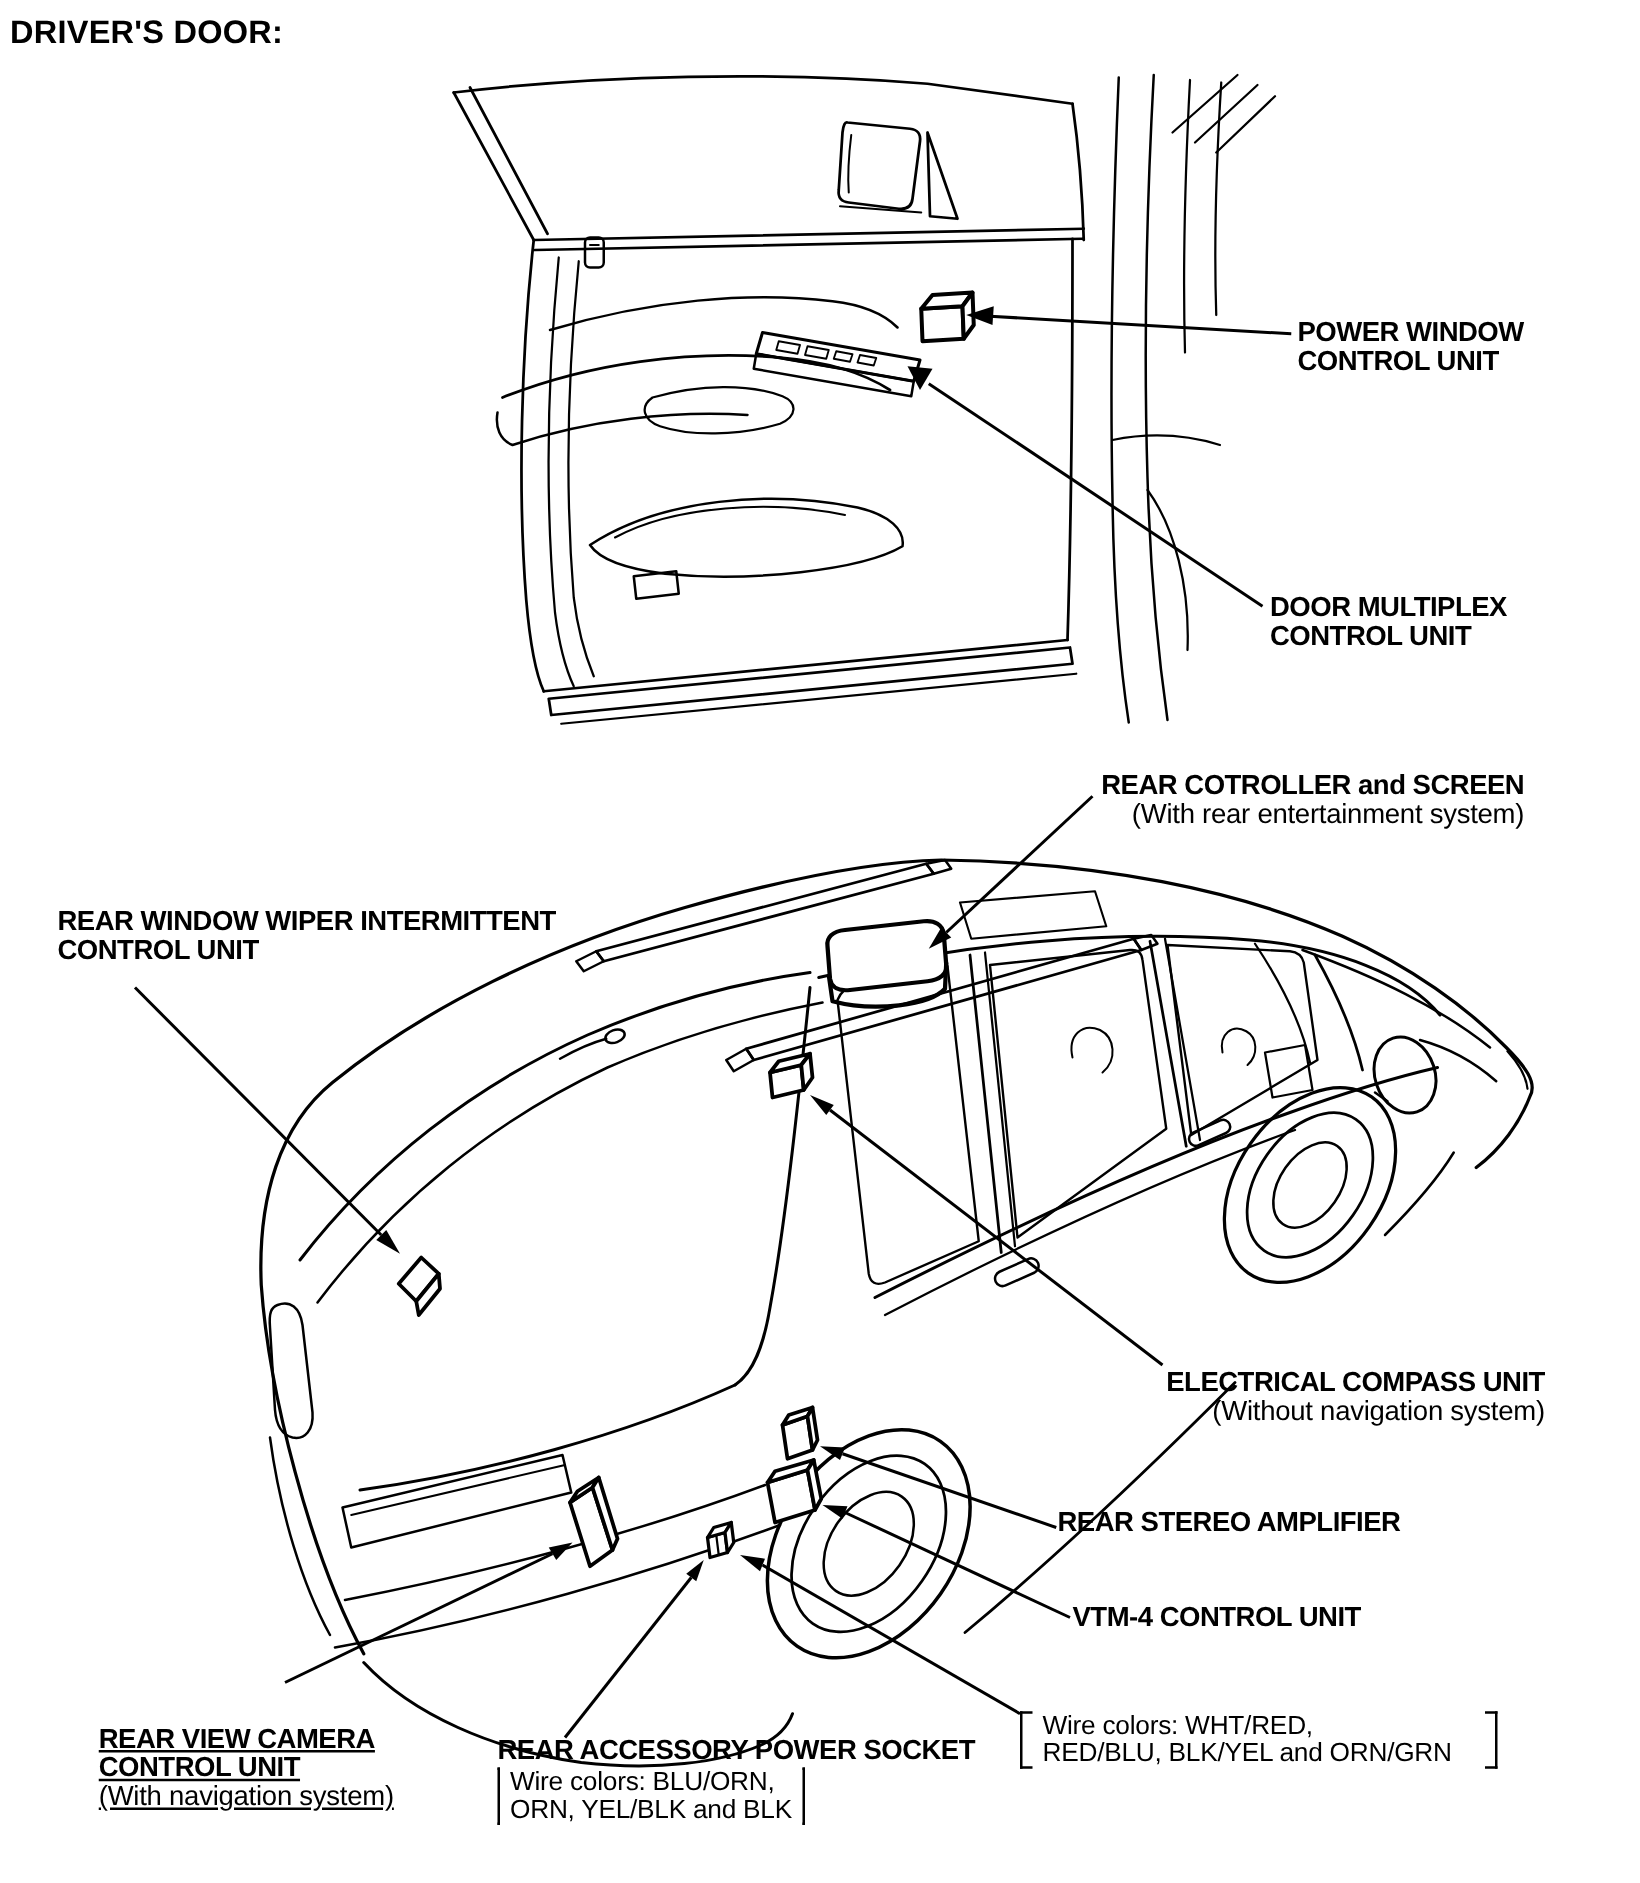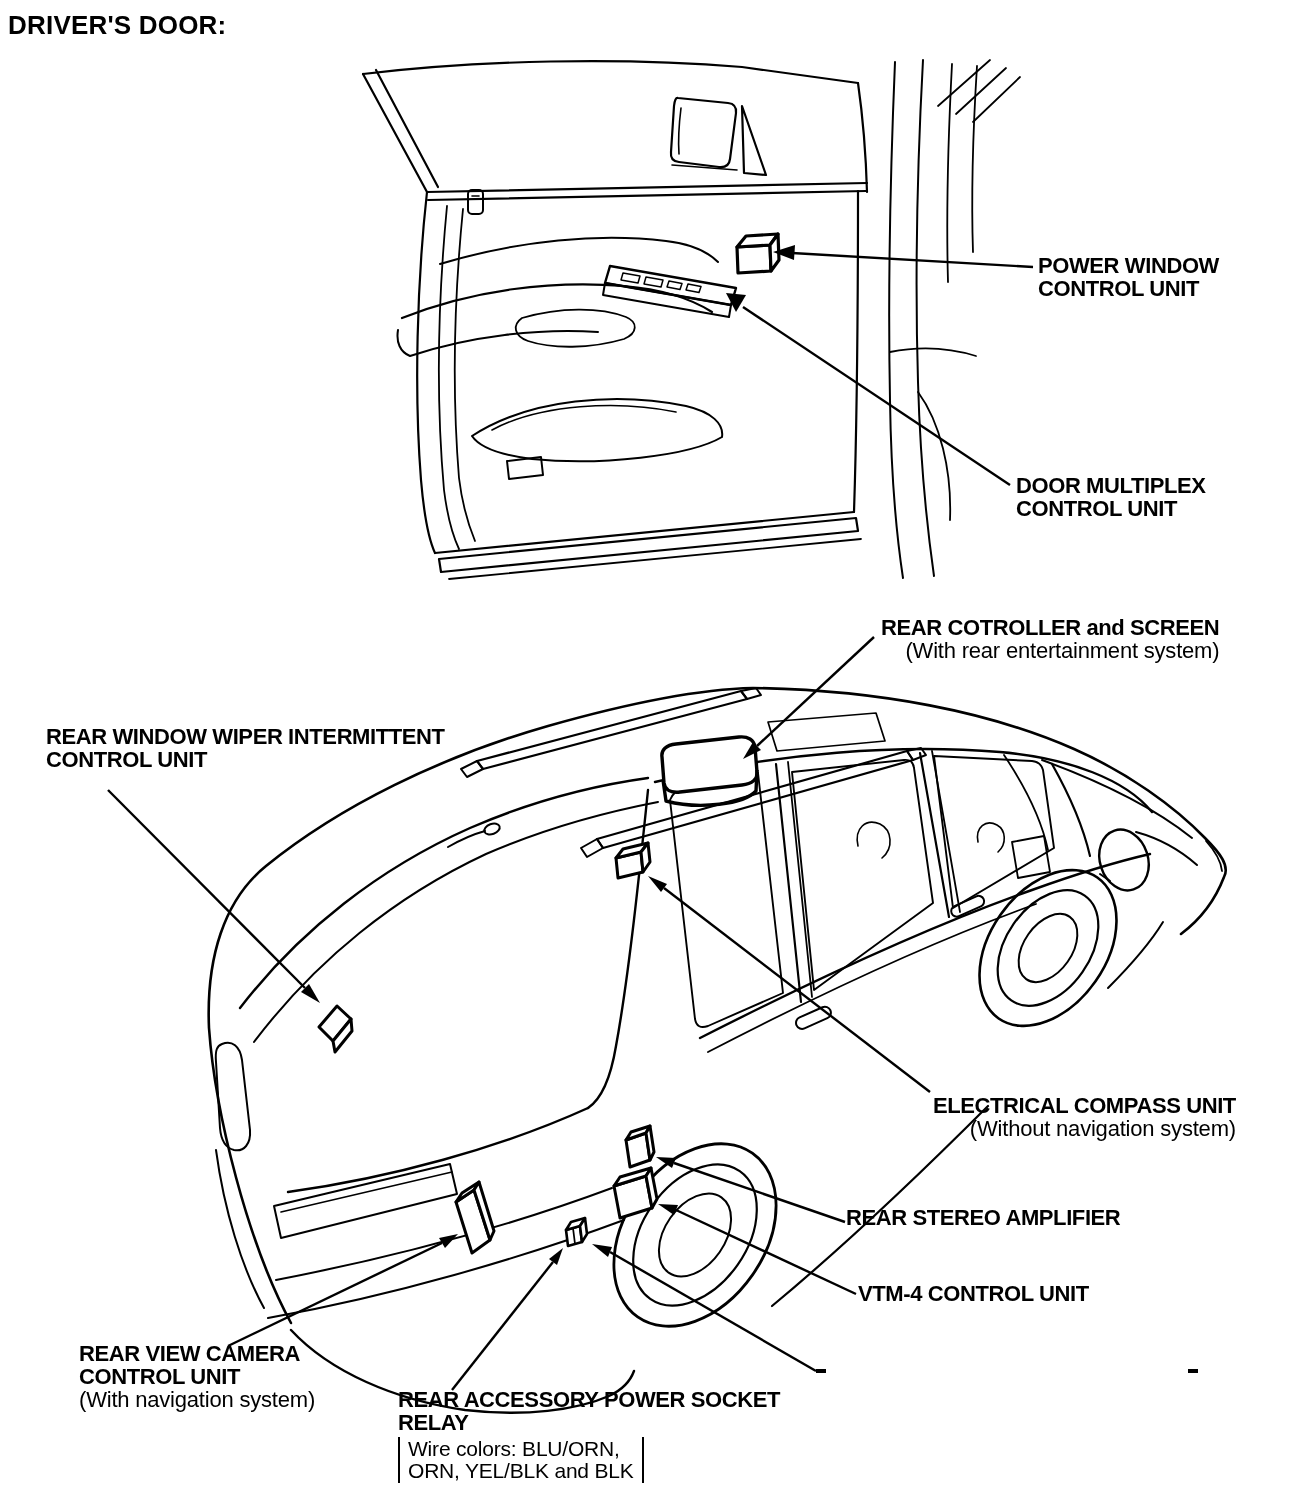--- a/index.html
+++ b/index.html
@@ -240,39 +240,42 @@
 </div>
 
 <div class="lbl" style="left:846px;top:1206px;">
   <div>REAR STEREO AMPLIFIER</div>
 </div>
 
 <div class="lbl" style="left:858px;top:1282px;">
   <div>VTM-4 CONTROL UNIT</div>
 </div>
 
-<div class="lbl" style="left:79px;top:1342px;">
+<div class="lbl" style="left:79px;top:1379px;text-decoration:underline;">
   <div>REAR VIEW CAMERA</div>
   <div>CONTROL UNIT</div>
   <div class="note">(With navigation system)</div>
 </div>
 
 <div class="lbl" style="left:398px;top:1388px;">
   <div>REAR ACCESSORY POWER SOCKET</div>
-  <div>RELAY</div>
   <div class="wire-block" style="width:220px;">
     <div class="bracket l"></div>
     <div class="wire-lines">
       <div>Wire colors: BLU/ORN,</div>
       <div>ORN, YEL/BLK and BLK</div>
     </div>
     <div class="wire-spacer"></div>
     <div class="bracket r"></div>
   </div>
 </div>
 
 <div class="lbl" style="left:816px;top:1366px;">
   <div class="wire-block" style="width:382px;">
     <div class="bracket l"></div>
+    <div class="wire-lines">
+      <div>Wire colors: WHT/RED,</div>
+      <div>RED/BLU, BLK/YEL and ORN/GRN</div>
+    </div>
     <div class="wire-spacer"></div>
     <div class="bracket r"></div>
   </div>
 </div>
 
 </body></html>

